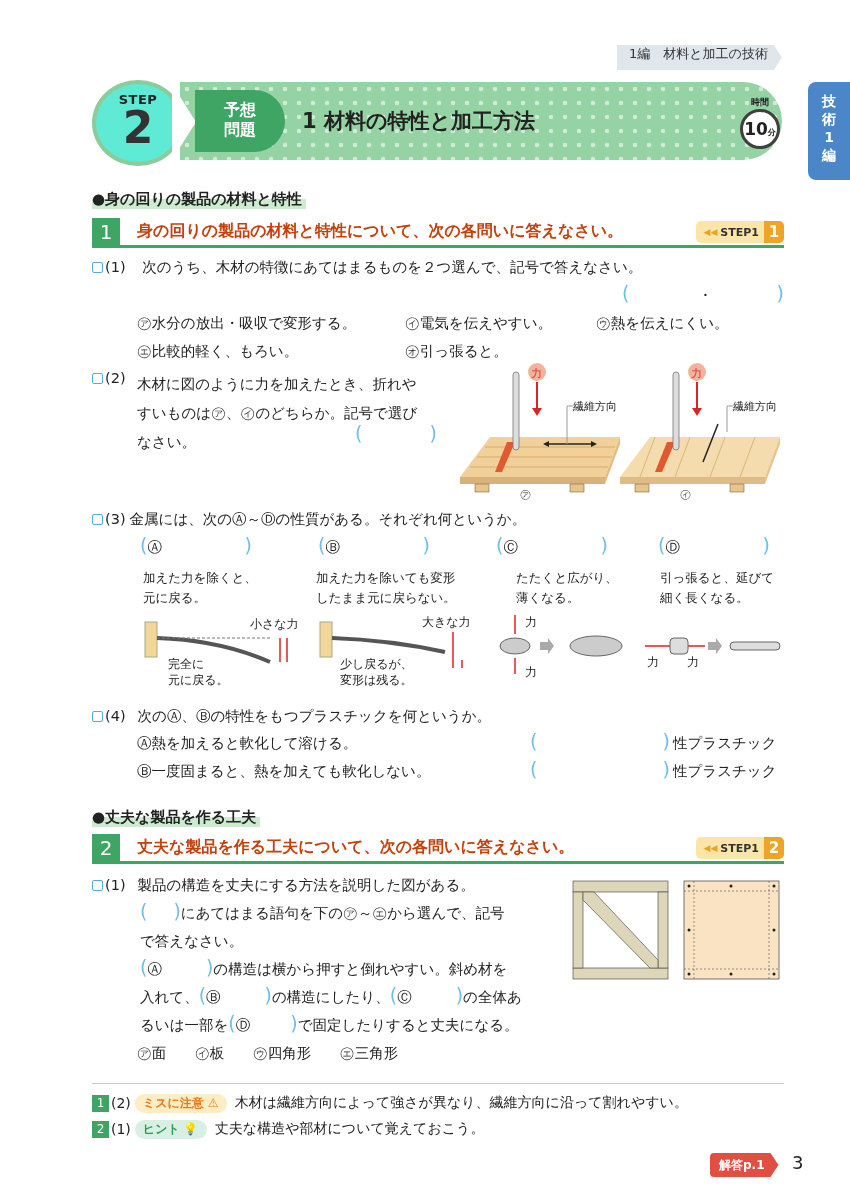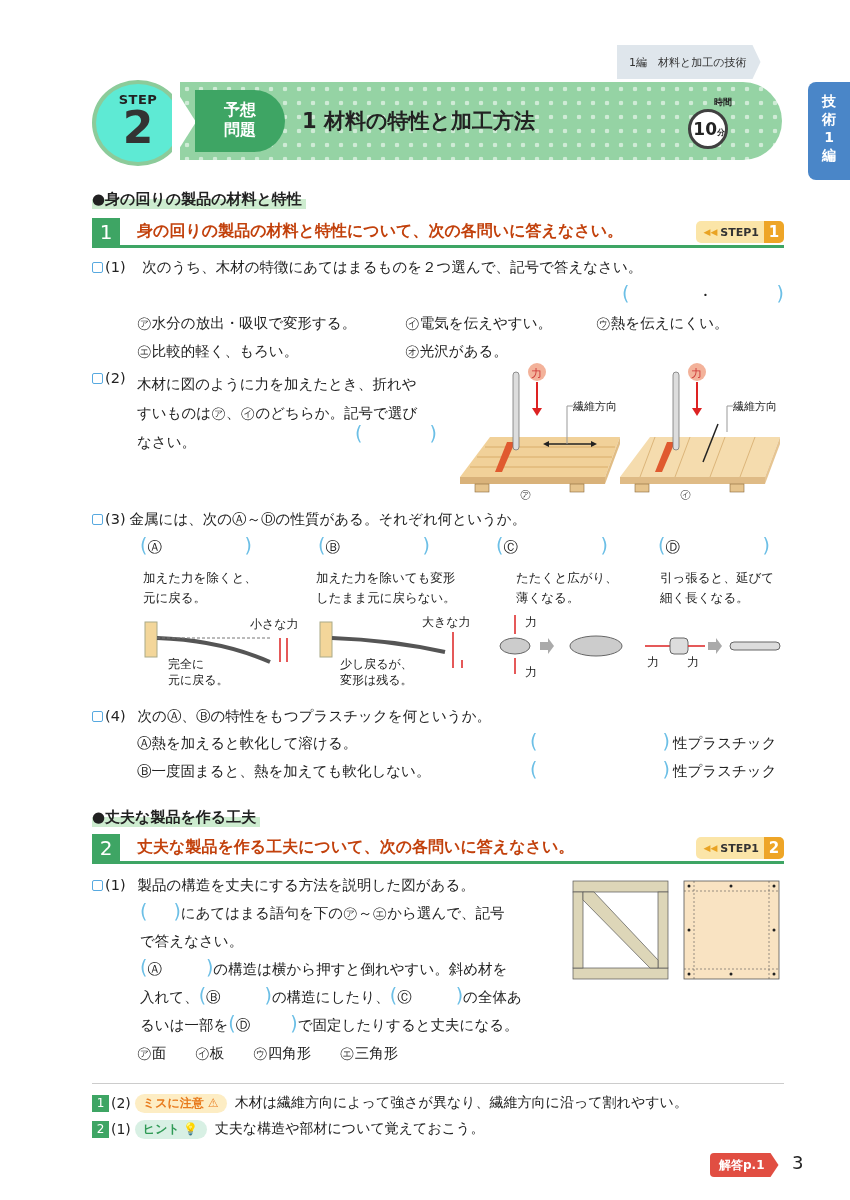--- a/index.html
+++ b/index.html
@@ -1,28 +1,28 @@
 <!DOCTYPE html>
 <html><head>
 <meta charset="utf-8">
 <style>
 *{box-sizing:border-box;margin:0;padding:0}
 html,body{width:850px;height:1200px;background:#fff;overflow:hidden}
 body{position:relative;font-family:"DejaVu Sans","Liberation Sans",sans-serif;color:#222;font-size:14.5px}
 .abs{position:absolute}
-.crumb{left:617px;top:45px;height:34px;background:#dfe6ec;padding:10px 14px 0 12px;font-size:11px;color:#333;clip-path:polygon(0 0,calc(100% - 8px) 0,100% 50%,calc(100% - 8px) 100%,0 100%)}
+.crumb{left:617px;top:45px;height:25px;background:#dfe6ec;padding:0 14px 0 12px;font-size:13px;color:#333;clip-path:polygon(0 0,calc(100% - 8px) 0,100% 50%,calc(100% - 8px) 100%,0 100%)}
 .side-tab{left:808px;top:82px;width:42px;height:98px;background:#4a86c8;border-radius:8px 0 0 8px;color:#fff;font-weight:bold;font-size:14px;display:flex;flex-direction:column;align-items:center;padding-top:10px;line-height:18px}
 .banner{left:180px;top:82px;width:602px;height:78px;border-radius:0 39px 39px 0;background-color:#95d3a4;background-image:radial-gradient(circle,rgba(255,255,255,.55) 2px,transparent 2.6px);background-size:14px 14px}
 .step-circle{left:92px;top:80px;width:92px;height:86px;border-radius:50%;background:#5eead4;border:4px solid #8ccb9a;text-align:center}
 .step-arrow{left:172px;top:84px;width:24px;height:76px;background:#fff;clip-path:polygon(0 0,100% 50%,0 100%)}
 .step-lbl{font-weight:bold;font-size:13px;color:#222;margin-top:8px;letter-spacing:.5px}
 .step-num{font-weight:900;font-size:44px;line-height:42px;color:#333}
 .yoso{left:195px;top:90px;width:90px;height:62px;background:#3ea564;border-radius:0 31px 31px 0;color:#fff;font-weight:bold;font-size:16px;text-align:center;line-height:20px;padding-top:10px}
 .title{left:302px;top:107px;font-size:21px;font-weight:bold;color:#222}
-.timer{left:684px;top:96px;width:48px;height:56px;text-align:right}
+.timer{left:736px;top:96px;width:48px;height:56px;text-align:center}
 .timer .tl{font-size:9px;font-weight:bold;color:#222}
 .timer .tc{width:40px;height:40px;border:3px solid #404040;border-radius:50%;background:#fff;margin:0 auto;font-weight:bold;font-size:17px;line-height:35px}
 .timer .tc small{font-size:8px}
 .sec-head{left:92px;font-size:15px;font-weight:bold;color:#222;background:linear-gradient(transparent 45%,#cdeccf 45%);padding-right:4px}
 .q-head{left:92px;width:692px;height:30px;border-bottom:3px solid #3ea564}
 .q-num{position:absolute;left:0;top:0;width:28px;height:28px;background:#3ea564;color:#fff;font-size:20px;text-align:center;line-height:28px}
 .q-text{position:absolute;left:45px;top:3px;font-size:16px;font-weight:bold;color:#c2410c}
 .step-ref{position:absolute;right:0;top:3px;height:22px;background:#fbe5a8;border-radius:5px;display:flex;align-items:center;padding-left:8px;font-size:11px;font-weight:bold;color:#333}
 .step-ref .arr{color:#e9a323;margin-right:3px;font-size:9px}
 .step-ref .n{background:#eea527;color:#fff;width:20px;height:22px;text-align:center;line-height:22px;font-size:15px;margin-left:5px;border-radius:0 5px 5px 0}
@@ -80,21 +80,21 @@
 </div>
 <div class="abs" style="left:622px;top:282px;width:162px">
   <span class="par">(</span>
   <span style="position:absolute;left:76px;top:4px">・</span>
   <span class="par" style="position:absolute;right:0">)</span>
 </div>
 <div class="abs line" style="left:137px;top:314px">㋐水分の放出・吸収で変形する。</div>
 <div class="abs line" style="left:405px;top:314px">㋑電気を伝えやすい。</div>
 <div class="abs line" style="left:596px;top:314px">㋒熱を伝えにくい。</div>
 <div class="abs line" style="left:137px;top:342px">㋓比較的軽く、もろい。</div>
-<div class="abs line" style="left:405px;top:342px">㋔光沢がある。</div>
+<div class="abs line" style="left:405px;top:342px">㋔引っ張ると。</div>
 
 <div class="abs line" style="left:92px;top:370px"><span class="chk"></span><span>(2)</span></div>
 <div class="abs line" style="left:137px;top:370px;line-height:29px">
   <div>木材に図のように力を加えたとき、折れや</div>
   <div>すいものは㋐、㋑のどちらか。記号で選び</div>
   <div>なさい。</div>
 </div>
 <div class="abs" style="left:355px;top:422px;width:82px"><span class="par">(</span><span class="par" style="position:absolute;right:0">)</span></div>
 
 <svg class="abs" style="left:455px;top:362px" width="330" height="140">

